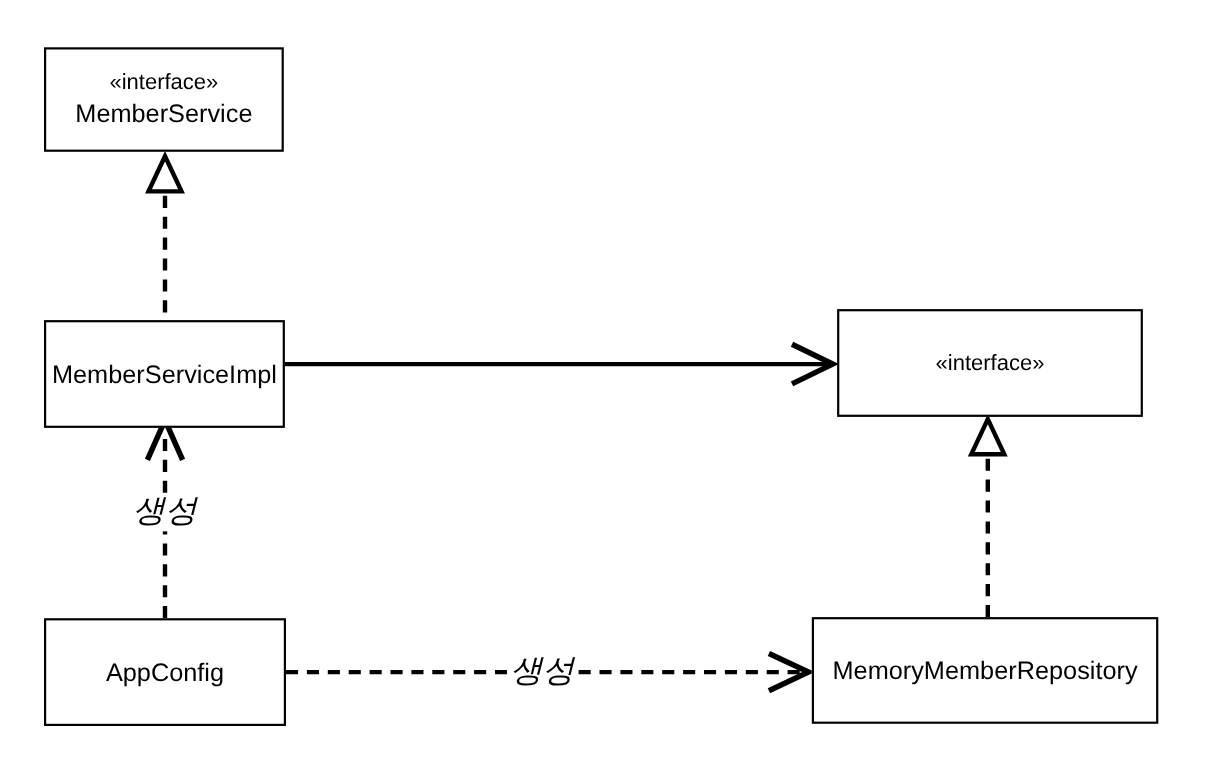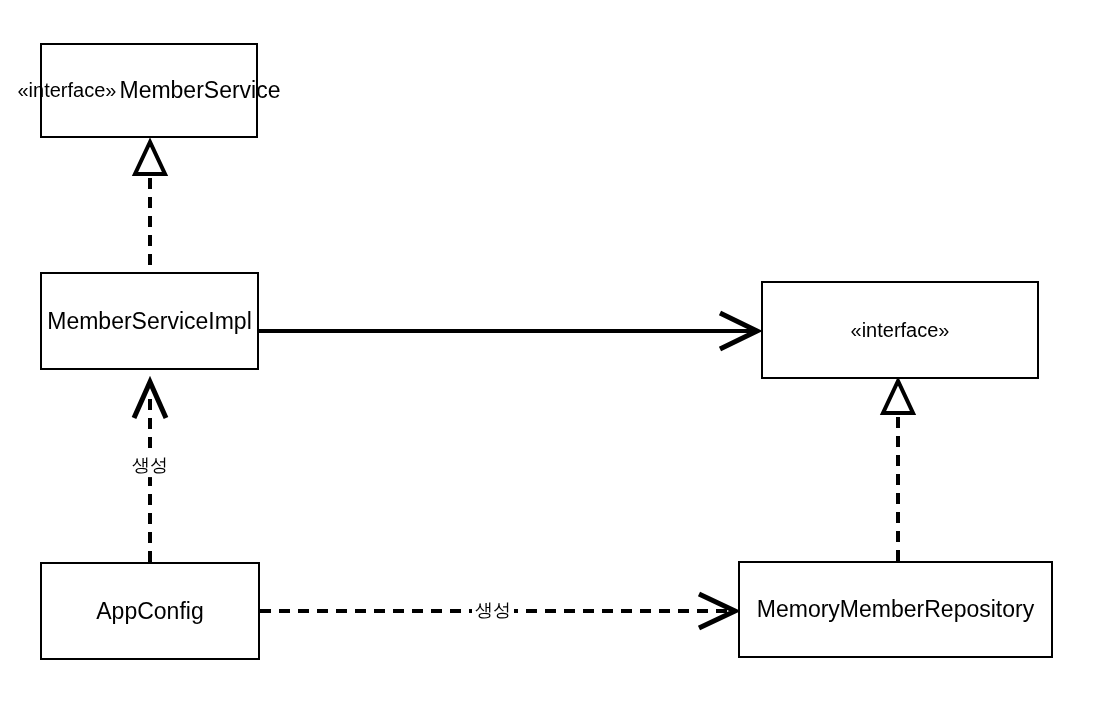--- a/index.html
+++ b/index.html
@@ -45,21 +45,21 @@
     stroke-width:4;
     fill:var(--box-fill);
     stroke-linejoin:miter;
   }
   .node{
     position:absolute;
     box-sizing:border-box;
     background:var(--box-fill);
     border:2px solid var(--line);
     display:flex;
-    flex-direction:row;
+    flex-direction:column;
     align-items:center;
     justify-content:center;
     text-align:center;
     gap:3px;
   }
   .node .stereo{
     font-size:20px;
     line-height:1.15;
     white-space:nowrap;
   }
@@ -68,24 +68,25 @@
     line-height:1.15;
     white-space:nowrap;
   }
   .node.iface .name{
     font-weight:normal;
   }
   .edge-label{
     position:absolute;
     transform:translate(-50%,-50%);
     background:var(--bg);
-    font-size:18px;
+    font-size:29px;
     line-height:1.1;
     padding:1px 3px;
     white-space:nowrap;
+    font-style:italic;
   }
 </style>
 </head>
 <body>
 
 <div class="stage">
 
   <svg class="edges" viewBox="0 0 1096 702" aria-hidden="true">
     
     <g>
@@ -116,21 +117,21 @@
       <line class="dash" x1="898" y1="561" x2="898" y2="415"></line>
       <polygon class="tri-head" points="898,381 883,413 913,413"></polygon>
     </g>
   </svg>
 
   <div class="node iface" style="left:40px;top:43px;width:218px;height:95px">
     <div class="stereo">«interface»</div>
     <div class="name">MemberService</div>
   </div>
 
-  <div class="node" style="left:40px;top:272px;width:219px;height:98px">
+  <div class="node" style="left:40px;top:291px;width:219px;height:98px">
     <div class="name">MemberServiceImpl</div>
   </div>
 
   <div class="node iface" style="left:761px;top:281px;width:278px;height:98px">
     <div class="stereo">«interface»</div>
   </div>
 
   <div class="node" style="left:738px;top:561px;width:315px;height:97px">
     <div class="name">MemoryMemberRepository</div>
   </div>

